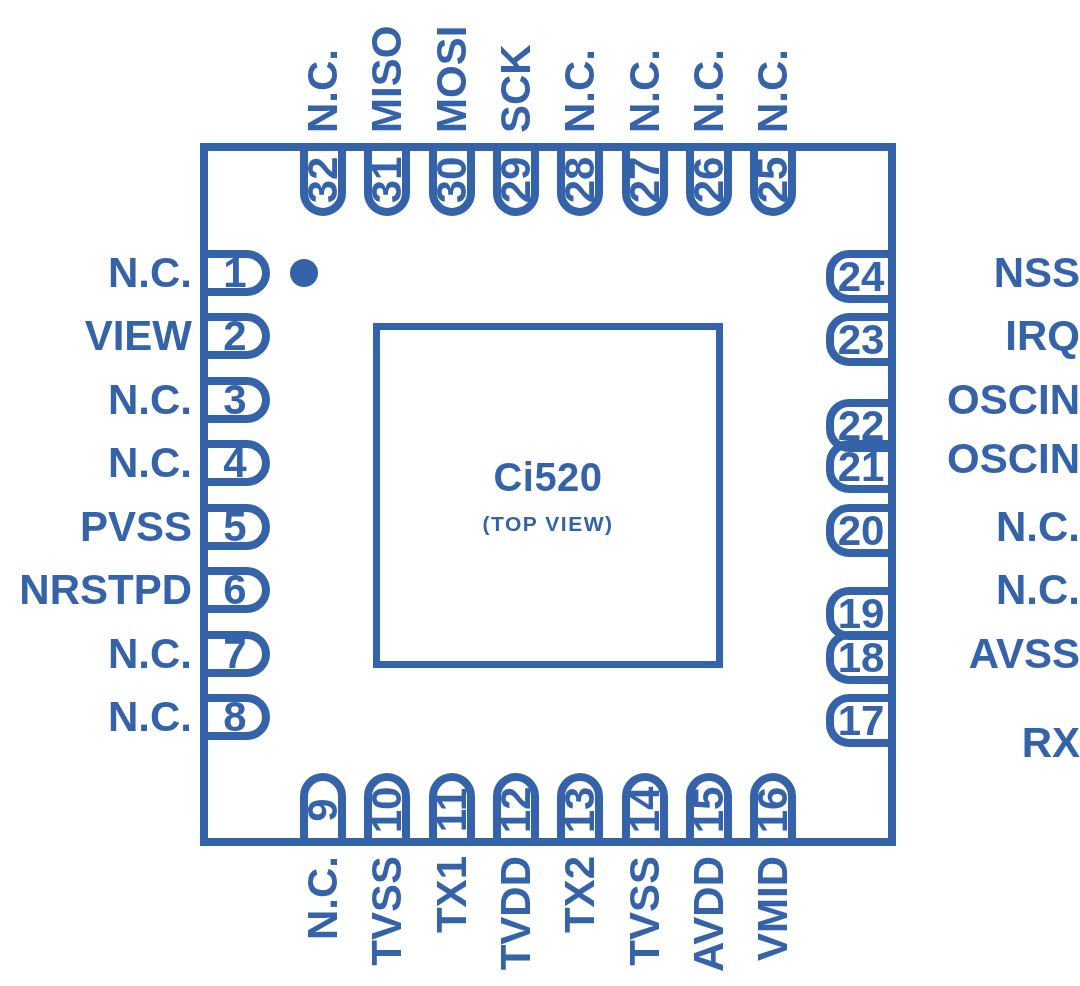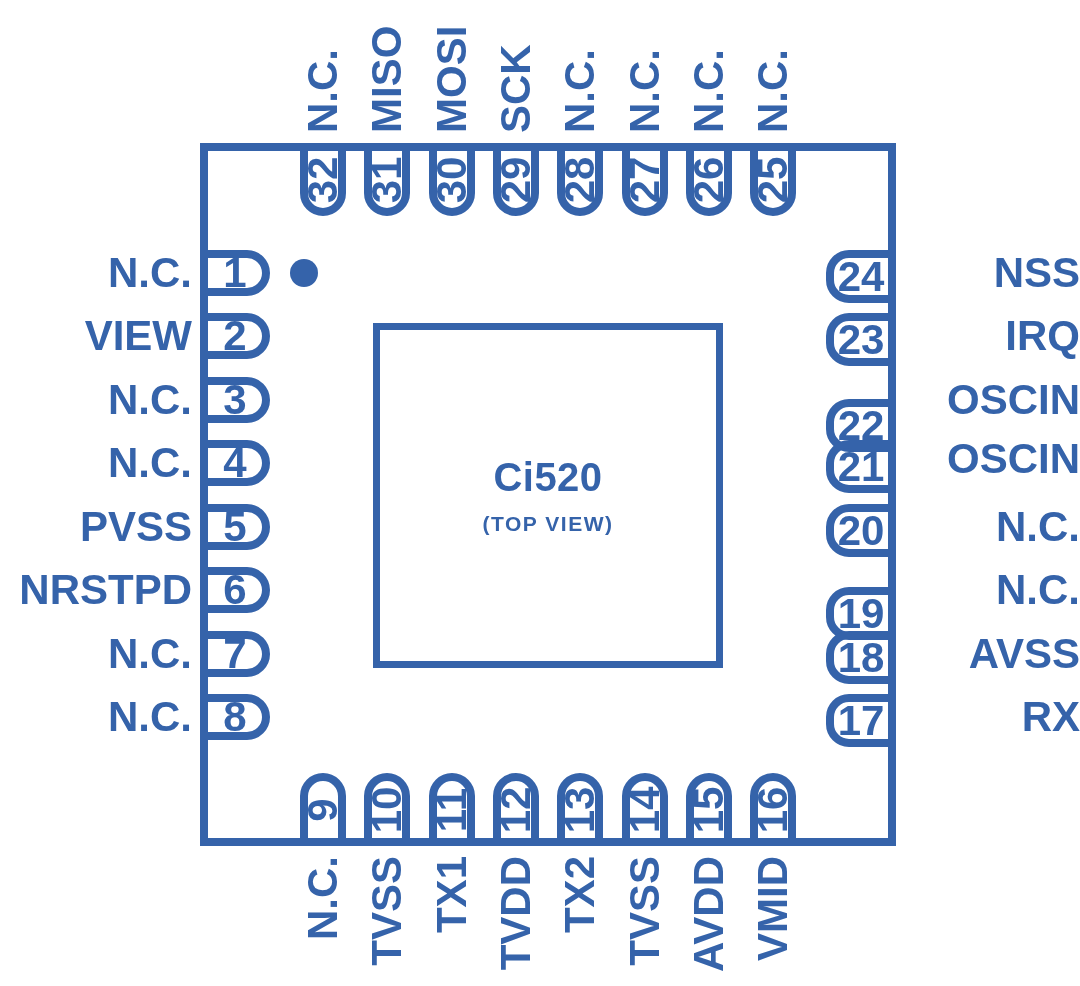--- a/index.html
+++ b/index.html
@@ -123,21 +123,21 @@
         <div class="pin-num">19</div>
       </div>
       <div class="hlabel right-side" style="top: 567px;">N.C.</div>
       <div class="pin right" style="left: 826px; top: 631px;">
         <div class="pin-num">18</div>
       </div>
       <div class="hlabel right-side" style="top: 631px;">AVSS</div>
       <div class="pin right" style="left: 826px; top: 694px;">
         <div class="pin-num">17</div>
       </div>
-      <div class="hlabel right-side" style="top: 694px;">RX</div>
+      <div class="hlabel right-side" style="top: 720px;">RX</div>
       <div class="pin top" style="left: 300px; top: 143px;">
         <div class="pin-num">32</div>
       </div>
       <div class="vlabel top-side" style="left: 300px; top: 133px;">N.C.</div>
       <div class="pin top" style="left: 364px; top: 143px;">
         <div class="pin-num">31</div>
       </div>
       <div class="vlabel top-side" style="left: 364px; top: 133px;">MISO</div>
       <div class="pin top" style="left: 429px; top: 143px;">
         <div class="pin-num">30</div>

